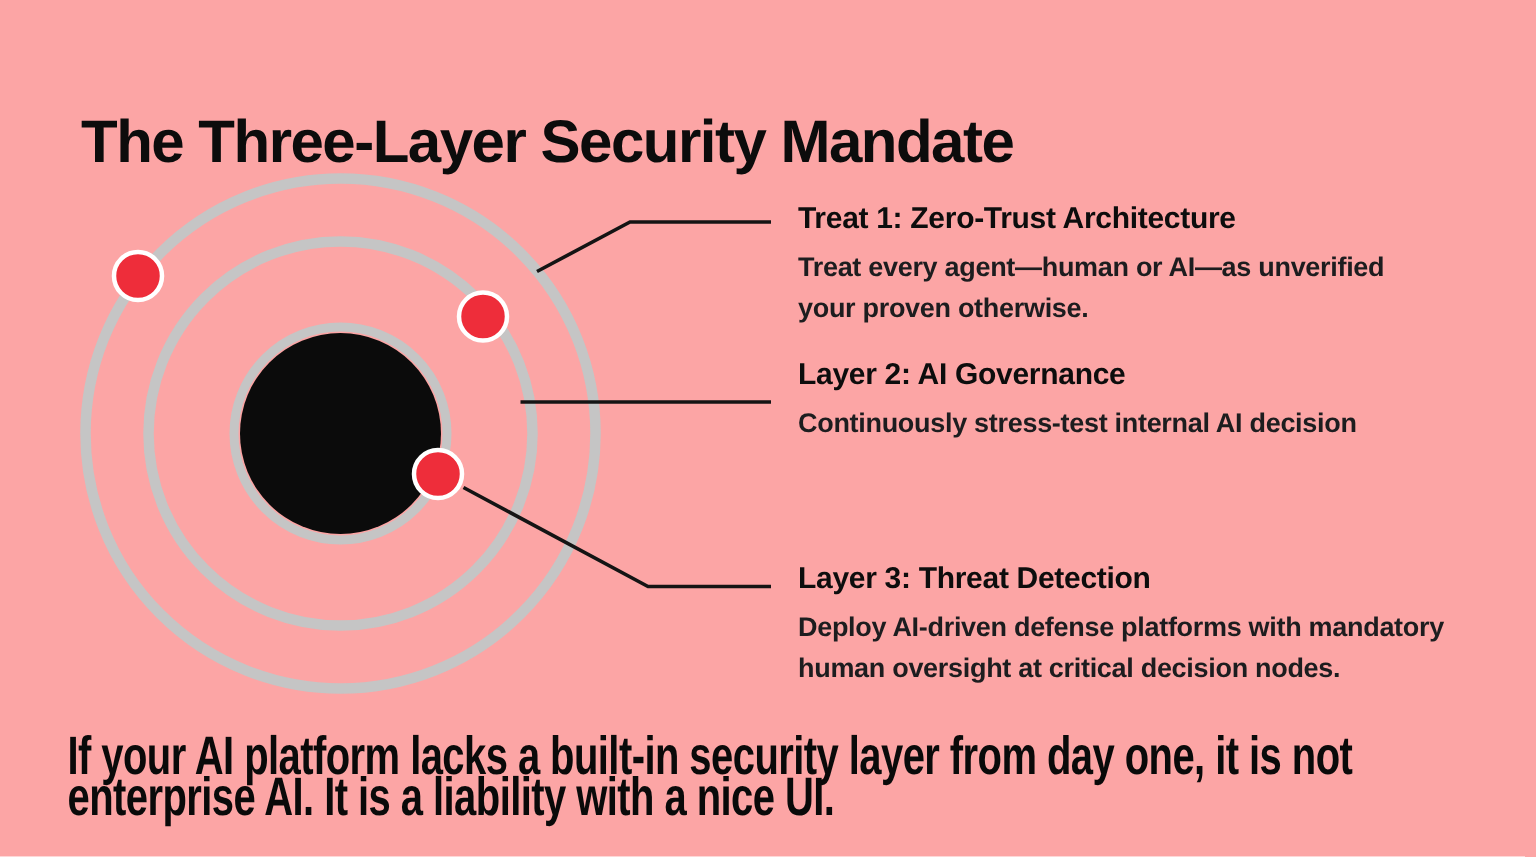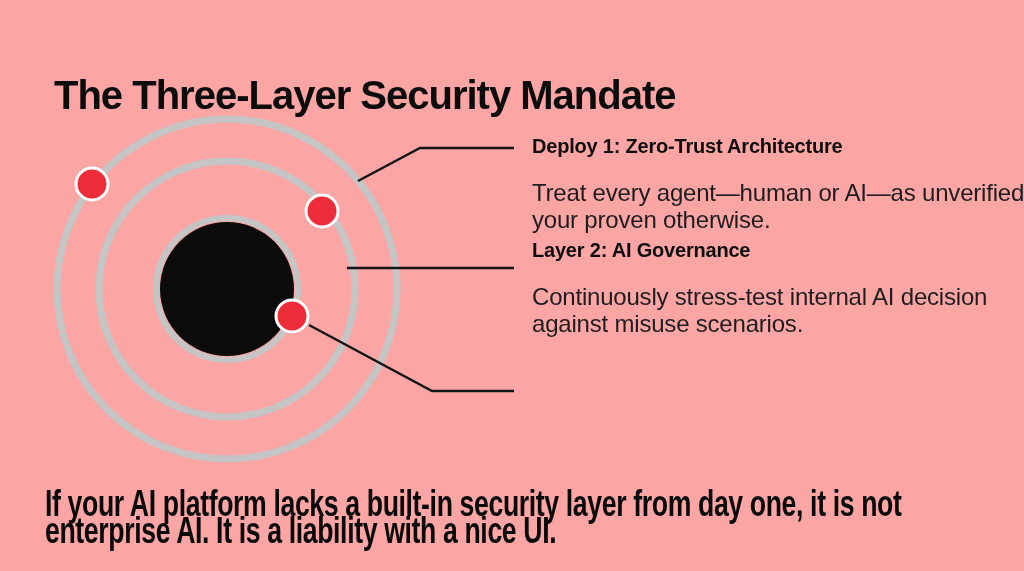--- a/index.html
+++ b/index.html
@@ -39,24 +39,24 @@
   .layer-block.b3 { top: 373px; }
   .layer-heading {
     font-size: 20px;
     line-height: 26px;
     font-weight: 700;
     letter-spacing: -0.2px;
     color: #0d0d0d;
     white-space: nowrap;
   }
   .layer-body {
-    margin-top: 20px;
-    font-size: 24px;
+    margin-top: 6px;
+    font-size: 18px;
     line-height: 27px;
-    font-weight: 400;
+    font-weight: 700;
     letter-spacing: -0.2px;
     color: #1d1d1f;
   }
   .layer-body .line { white-space: nowrap; }
   .footer {
     position: absolute;
     left: 45px;
     top: 490px;
     font-size: 36px;
     line-height: 27px;
@@ -88,34 +88,40 @@
     <polyline points="358,181 420,148 514,148" fill="none" stroke-width="2.4" stroke="#141414"></polyline>
     <polyline points="347,268 514,268" fill="none" stroke-width="2.4" stroke="#141414"></polyline>
     <polyline points="309,325 432,391 514,391" fill="none" stroke-width="2.4" stroke="#141414"></polyline>
 
     <circle cx="92" cy="184" r="16" stroke="#ffffff" stroke-width="3" fill="#ee2d3a"></circle>
     <circle cx="322" cy="211" r="16" stroke="#ffffff" stroke-width="3" fill="#ee2d3a"></circle>
     <circle cx="292" cy="316" r="16" stroke="#ffffff" stroke-width="3" fill="#ee2d3a"></circle>
   </svg>
 
   <div class="layer-block b1">
-    <div class="layer-heading">Deploy 1: Zero-Trust Architecture</div>
+    <div class="layer-heading">Treat 1: Zero-Trust Architecture</div>
     <div class="layer-body">
       <div class="line">Treat every agent—human or AI—as unverified</div>
       <div class="line">your proven otherwise.</div>
     </div>
   </div>
 
   <div class="layer-block b2">
     <div class="layer-heading">Layer 2: AI Governance</div>
     <div class="layer-body">
       <div class="line">Continuously stress-test internal AI decision</div>
-      <div class="line">against misuse scenarios.</div>
     </div>
   </div>
 
+  <div class="layer-block b3">
+    <div class="layer-heading">Layer 3: Threat Detection</div>
+    <div class="layer-body">
+      <div class="line">Deploy AI-driven defense platforms with mandatory</div>
+      <div class="line">human oversight at critical decision nodes.</div>
+    </div>
+  </div>
 
   <div class="footer">
     <div class="line">If your AI platform lacks a built-in security layer from day one, it is not</div>
     <div class="line">enterprise AI. It is a liability with a nice UI.</div>
   </div>
 
 </div>
 
 </body></html>

